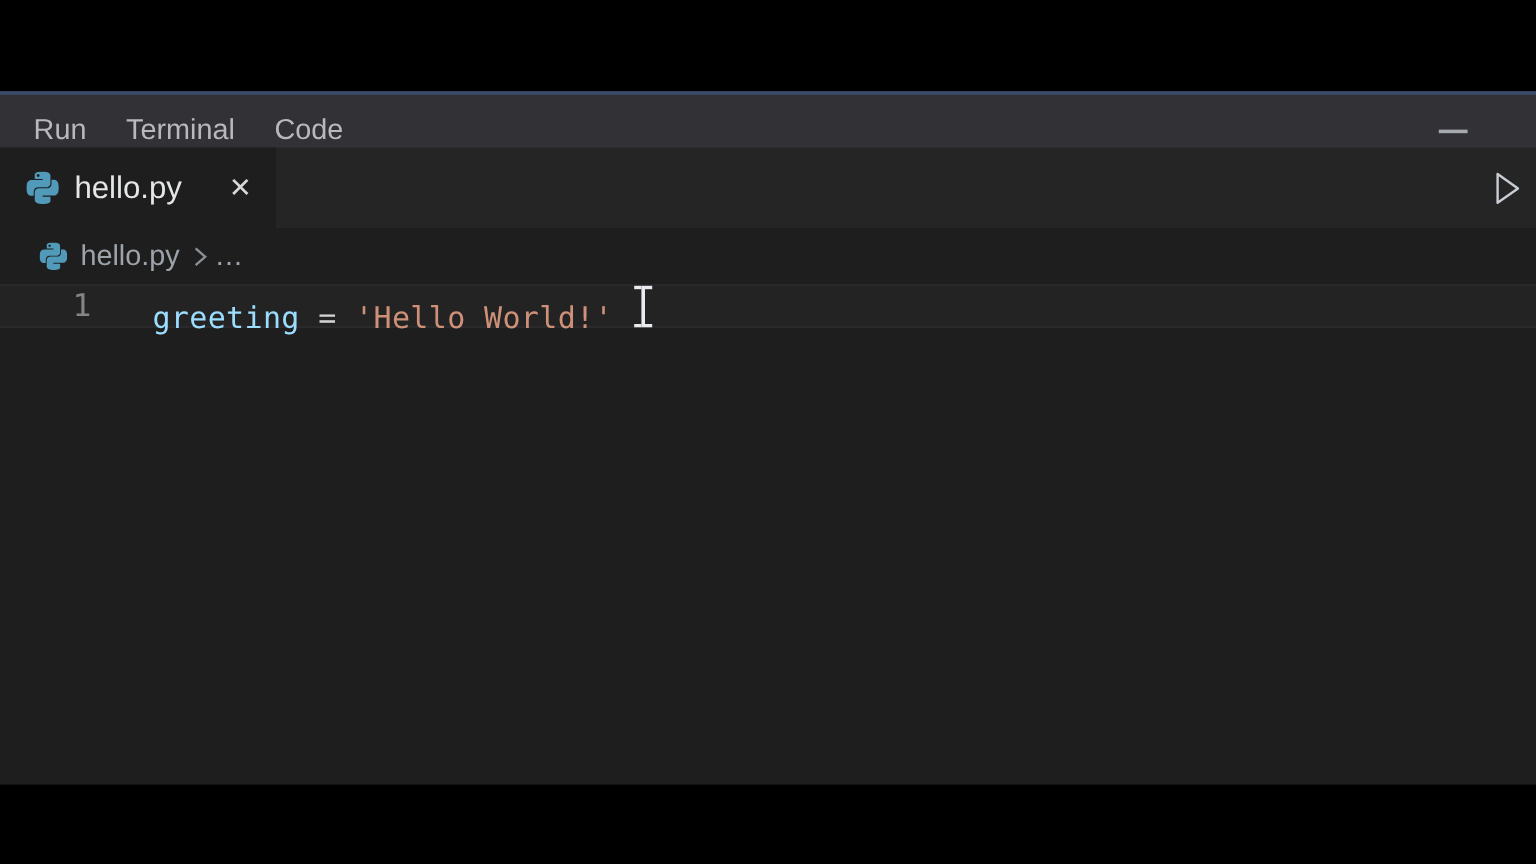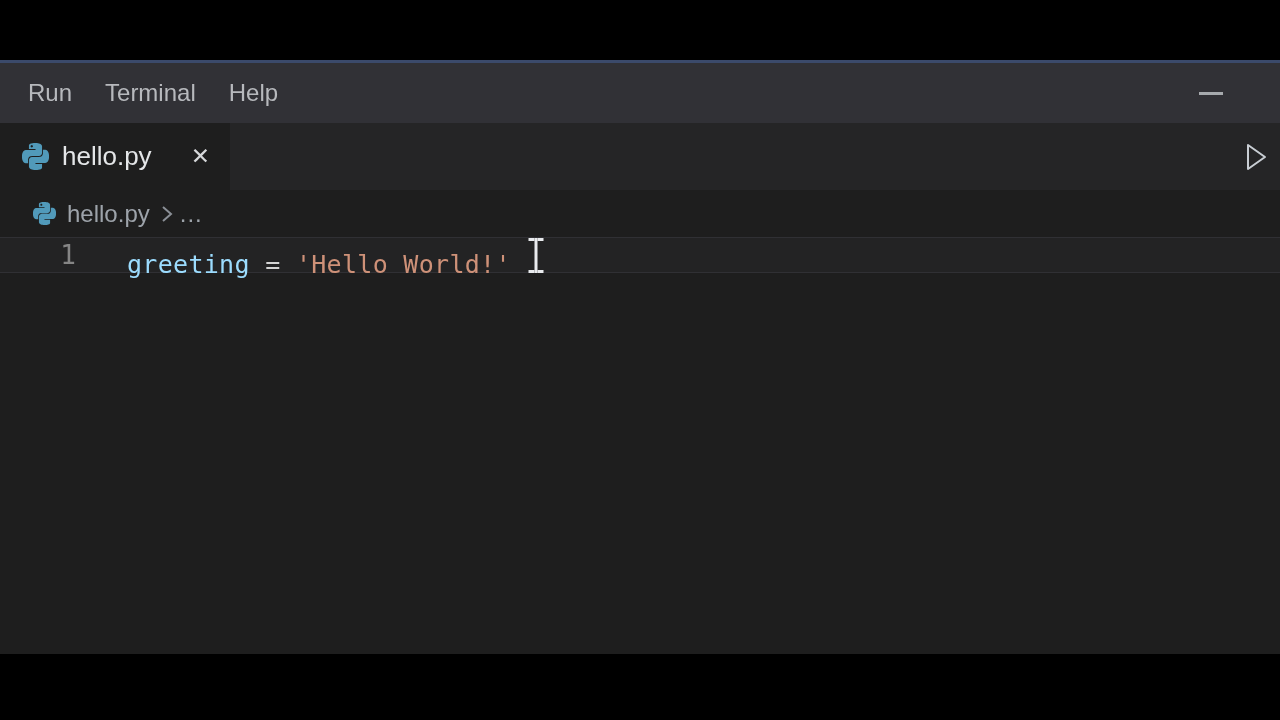--- a/index.html
+++ b/index.html
@@ -4,21 +4,21 @@
 <style>
   * { margin:0; padding:0; box-sizing:border-box; }
   html,body { background:#000; }
   .screen {
     position:relative; width:1280px; height:720px; overflow:hidden;
     background:#000; font-family:"Liberation Sans", sans-serif;
     -webkit-font-smoothing:antialiased;
   }
   
   .menubar {
-    position:absolute; top:60px; left:0; width:1280px; height:63px;
+    position:absolute; top:76px; left:0; width:1280px; height:63px;
     background:#313136; border-top:3px solid #3b4a6b;
   }
   .menu-items {
     position:absolute; left:28px; top:0; height:100%;
     display:flex; align-items:center; gap:33px;
   }
   .menu-item {
     font-size:24px; color:#b7b9bd; cursor:default; white-space:nowrap;
   }
   .window-title {
@@ -89,21 +89,21 @@
 </style>
 </head>
 <body>
 
 <div class="screen">
 
   <div class="menubar">
     <div class="menu-items">
       <span class="menu-item">Run</span>
       <span class="menu-item">Terminal</span>
-      <span class="menu-item">Help</span>
+      <span class="menu-item">Code</span>
     </div>
     <div class="minimize-button">
       <span class="min-dash"></span>
     </div>
   </div>
 
   <div class="tabbar">
     <div class="tab">
       <span style="display:flex;">
         <svg width="27" height="27" viewBox="0 0 24 24">

